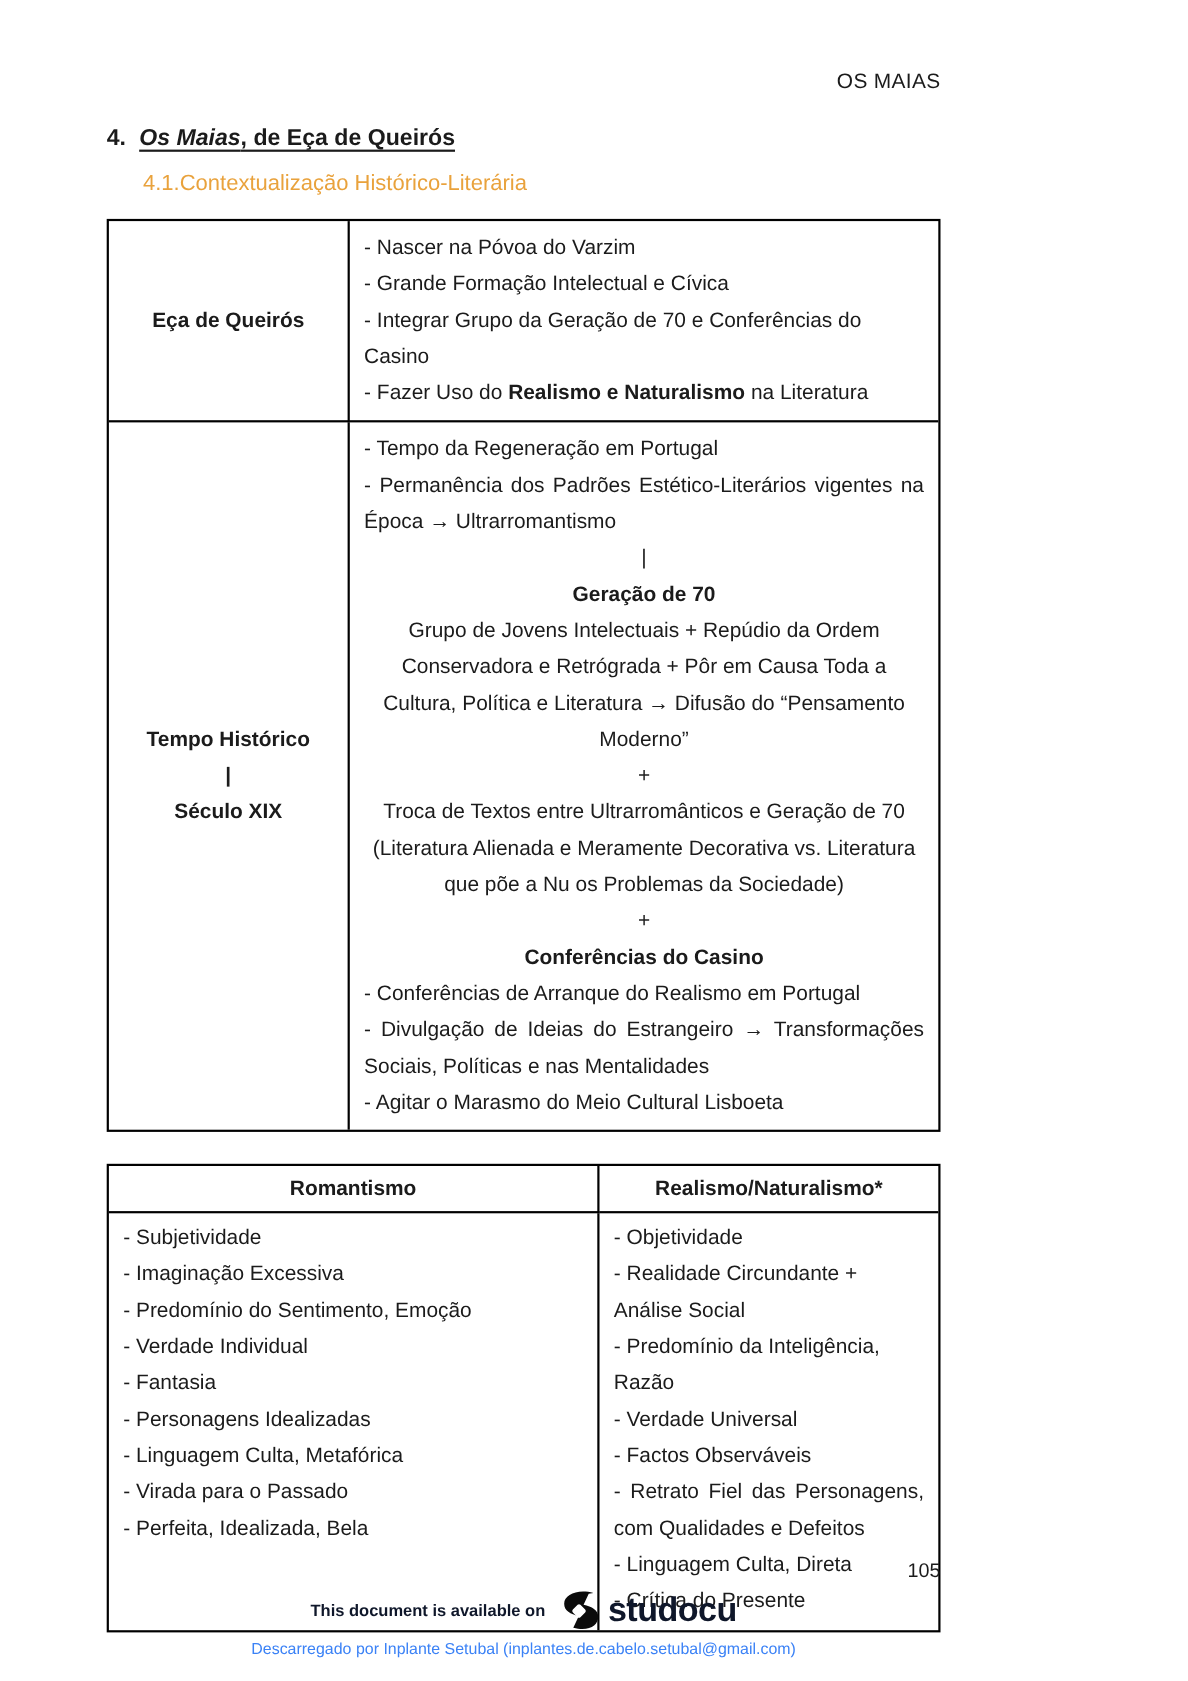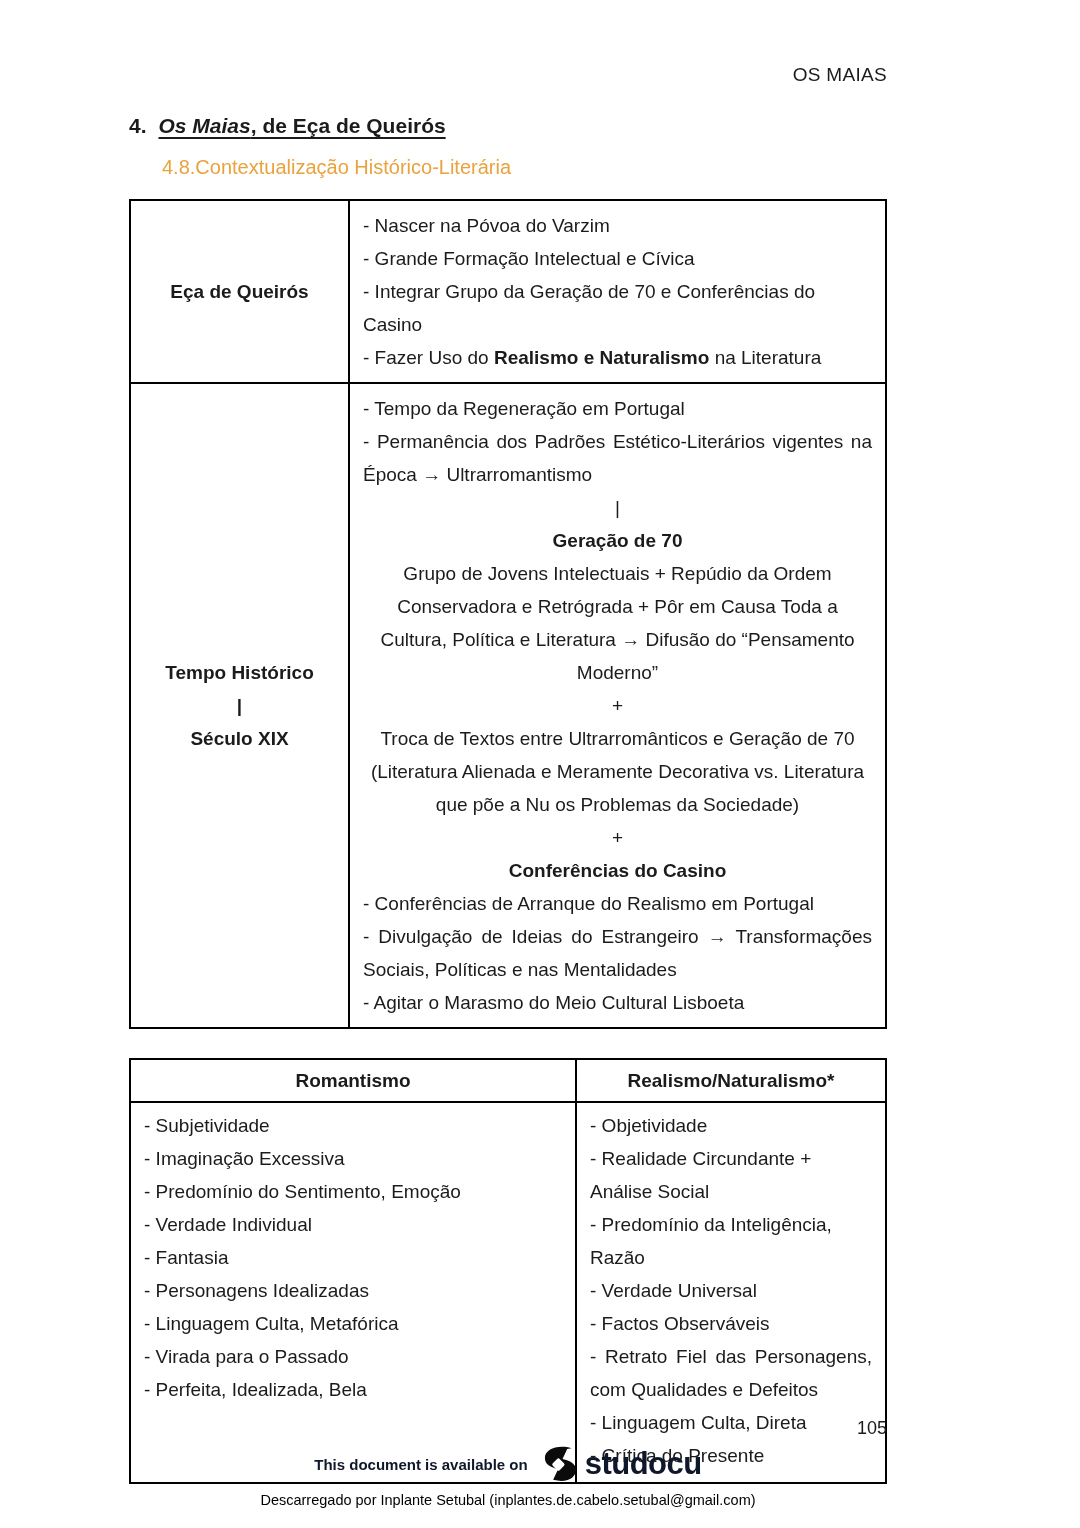--- a/index.html
+++ b/index.html
@@ -5,21 +5,20 @@
   * { margin: 0; padding: 0; box-sizing: border-box; }
   html, body { background: #ffffff; }
   .page {
     position: relative;
     width: 952px;
     height: 1528px;
     background: #ffffff;
     font-family: "Liberation Sans", sans-serif;
     color: #1b1b1b;
     overflow: hidden;
-    margin-left: 32px;
   }
   .content { padding: 0 97px; }
 
   .doc-header {
     padding-top: 64px;
     text-align: right;
     font-size: 19px;
     letter-spacing: 0.3px;
   }
 
@@ -112,37 +111,37 @@
     font-weight: 800;
     letter-spacing: -0.5px;
     color: #0f172a;
   }
   .footer-downloaded {
     position: absolute;
     top: 1492px;
     left: 0; right: 0;
     text-align: center;
     font-size: 14.5px;
-    color: #000000;
+    color: #3b82f6;
   }
 </style>
 </head>
 <body>
 
 <div class="page">
   <div class="content">
 
     <div class="doc-header">OS MAIAS</div>
 
     <div class="h1">
       <span>4.</span>
       <span class="h1-text"><i>Os Maias</i><span>, de Eça de Queirós</span></span>
     </div>
 
-    <div class="h2">4.8.Contextualização Histórico-Literária</div>
+    <div class="h2">4.1.Contextualização Histórico-Literária</div>
 
     <div class="tbl tbl1">
       <div class="cell label-cell row1-border">Eça de Queirós</div>
       <div class="cell row1-border">
           <div class="line left">- Nascer na Póvoa do Varzim</div>
           <div class="line left">- Grande Formação Intelectual e Cívica</div>
           <div class="line left">- Integrar Grupo da Geração de 70 e Conferências do Casino</div>
           <div class="line left"><span>- Fazer Uso do </span><b>Realismo e Naturalismo</b><span> na Literatura</span></div>
         </div>
       <div class="cell label-cell">

